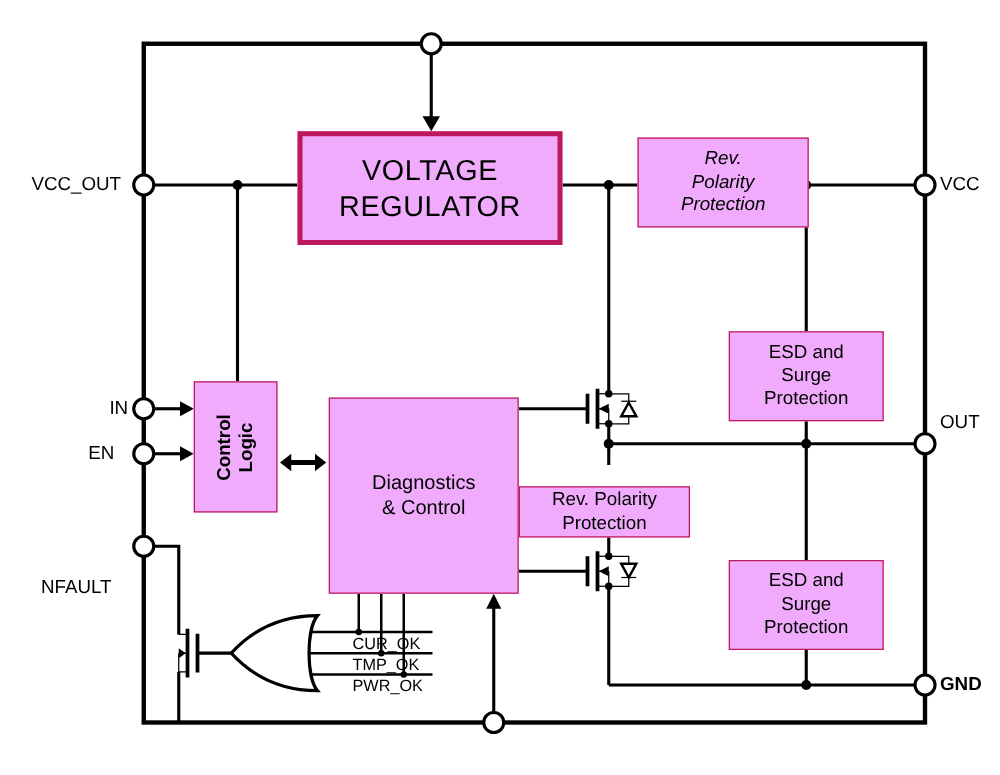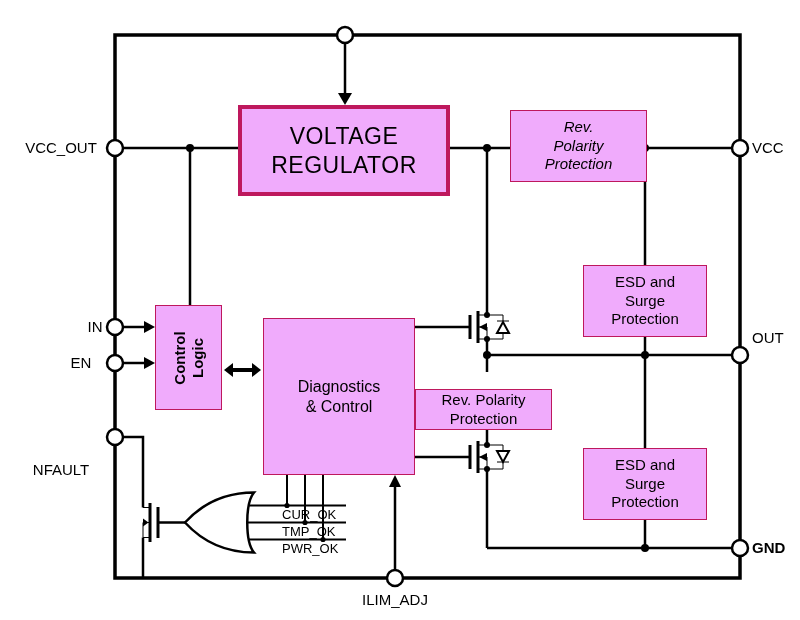--- a/index.html
+++ b/index.html
@@ -170,21 +170,20 @@
 Logic</span>
   </div>
 
   <div class="block diagnostics" style="left:263px;top:318px;width:152px;height:157px;">Diagnostics
 &amp; Control</div>
 
   <div class="label right" style="left:18px;top:140px;width:86px;">VCC_OUT</div>
   <div class="label right" style="left:72px;top:319px;width:46px;">IN</div>
   <div class="label right" style="left:58px;top:355px;width:46px;">EN</div>
   <div class="label right" style="left:18px;top:429px;width:86px;margin-top:33px;">NFAULT</div>
-  <div class="label center" style="left:320px;top:592px;width:150px;">ILIM_ADJ</div>
   <div class="label" style="left:752px;top:140px;">VCC</div>
   <div class="label" style="left:752px;top:330px;">OUT</div>
   <div class="label" style="left:752px;top:540px;font-weight:bold;">GND</div>
 
   <div class="siglabel" style="left:282px;top:508px;">CUR_OK</div>
   <div class="siglabel" style="left:282px;top:525px;">TMP_OK</div>
   <div class="siglabel" style="left:282px;top:542px;">PWR_OK</div>
 
 </div>
 

